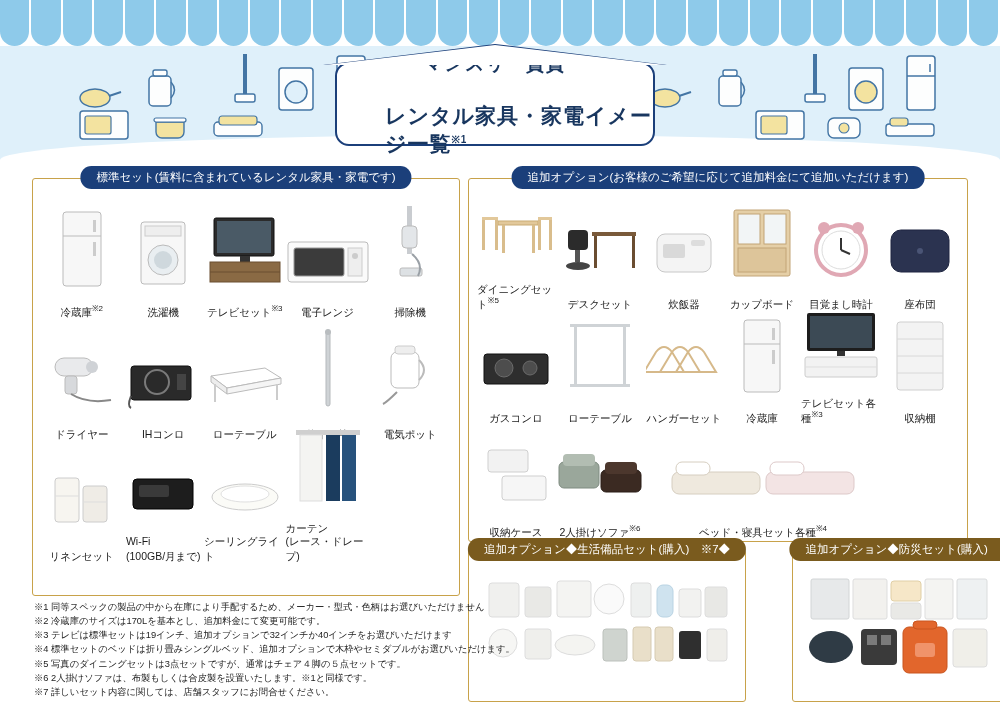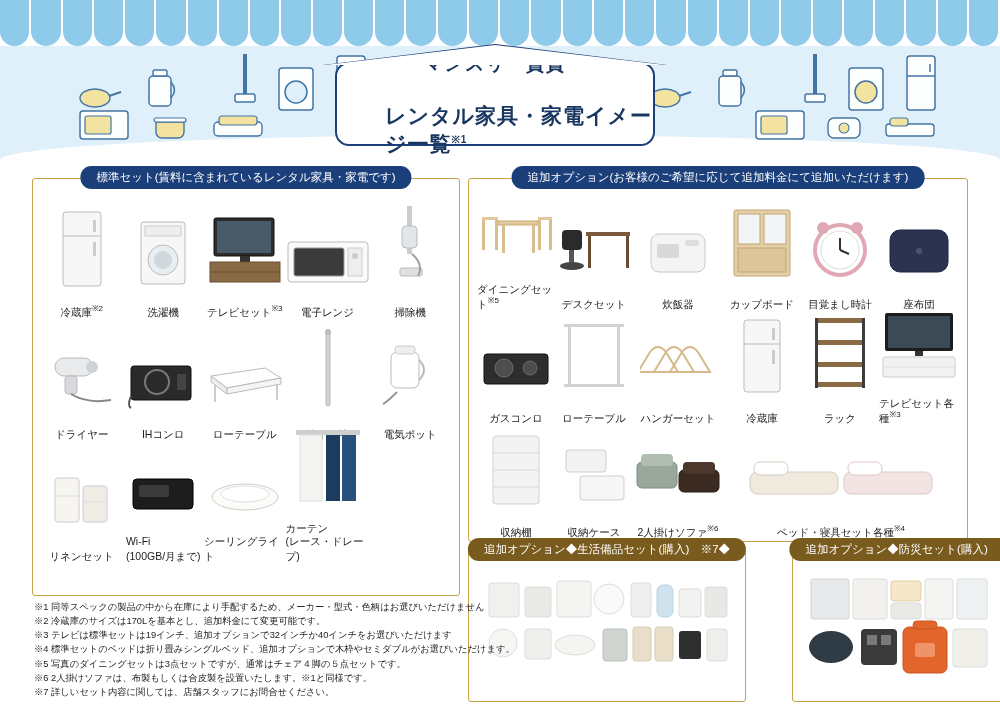--- a/index.html
+++ b/index.html
@@ -518,33 +518,20 @@
     <div class="cell row-opt">
       <div class="thumb">
         <svg width="48" height="76" viewBox="0 0 48 76">
             <rect x="6" y="2" width="36" height="72" rx="3" fill="#f7f7f7" stroke="#bbb"></rect>
             <line x1="6" y1="26" x2="42" y2="26" stroke="#bbb"></line>
             <rect x="34" y="10" width="3" height="12" fill="#ccc"></rect>
             <rect x="34" y="32" width="3" height="14" fill="#ccc"></rect>
           </svg>
       </div>
       <div class="cap"><span>冷蔵庫</span><sup></sup></div>
-    </div>
-    <div class="cell row-opt">
-      <div class="thumb">
-        <svg width="62" height="80" viewBox="0 0 62 80">
-            <rect x="6" y="4" width="50" height="5" fill="#8a6a44"></rect>
-            <rect x="6" y="26" width="50" height="5" fill="#8a6a44"></rect>
-            <rect x="6" y="48" width="50" height="5" fill="#8a6a44"></rect>
-            <rect x="6" y="68" width="50" height="5" fill="#8a6a44"></rect>
-            <rect x="6" y="4" width="3" height="70" fill="#3c3c3c"></rect>
-            <rect x="53" y="4" width="3" height="70" fill="#3c3c3c"></rect>
-          </svg>
-      </div>
-      <div class="cap"><span>ラック</span><sup></sup></div>
     </div>
     <div class="cell row-opt">
       <div class="thumb">
         <svg width="80" height="72" viewBox="0 0 80 72">
             <rect x="6" y="4" width="68" height="38" rx="2" fill="#1d1d1d"></rect>
             <rect x="9" y="7" width="62" height="32" fill="#3c4a55"></rect>
             <rect x="36" y="42" width="8" height="5" fill="#333"></rect>
             <rect x="4" y="48" width="72" height="20" rx="2" fill="#f2f2f2" stroke="#ccc"></rect>
             <line x1="4" y1="58" x2="76" y2="58" stroke="#ddd"></line>
           </svg>

